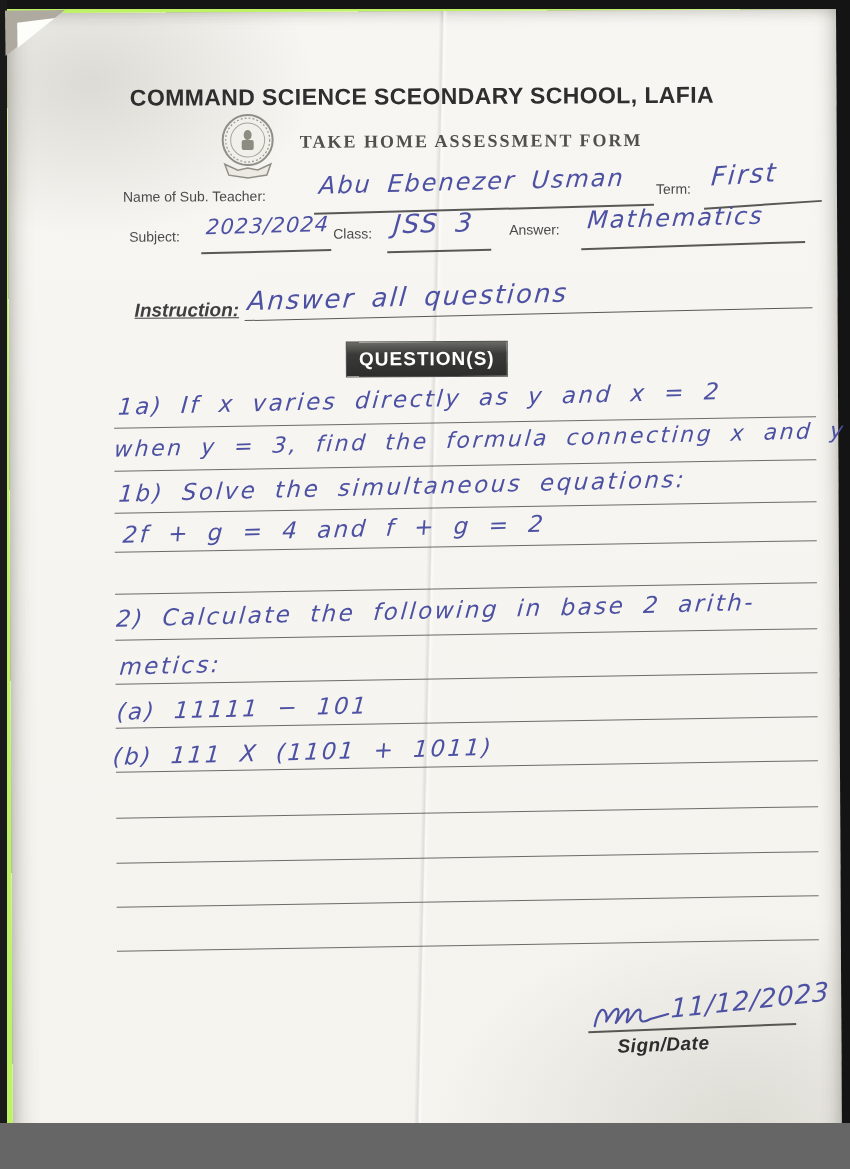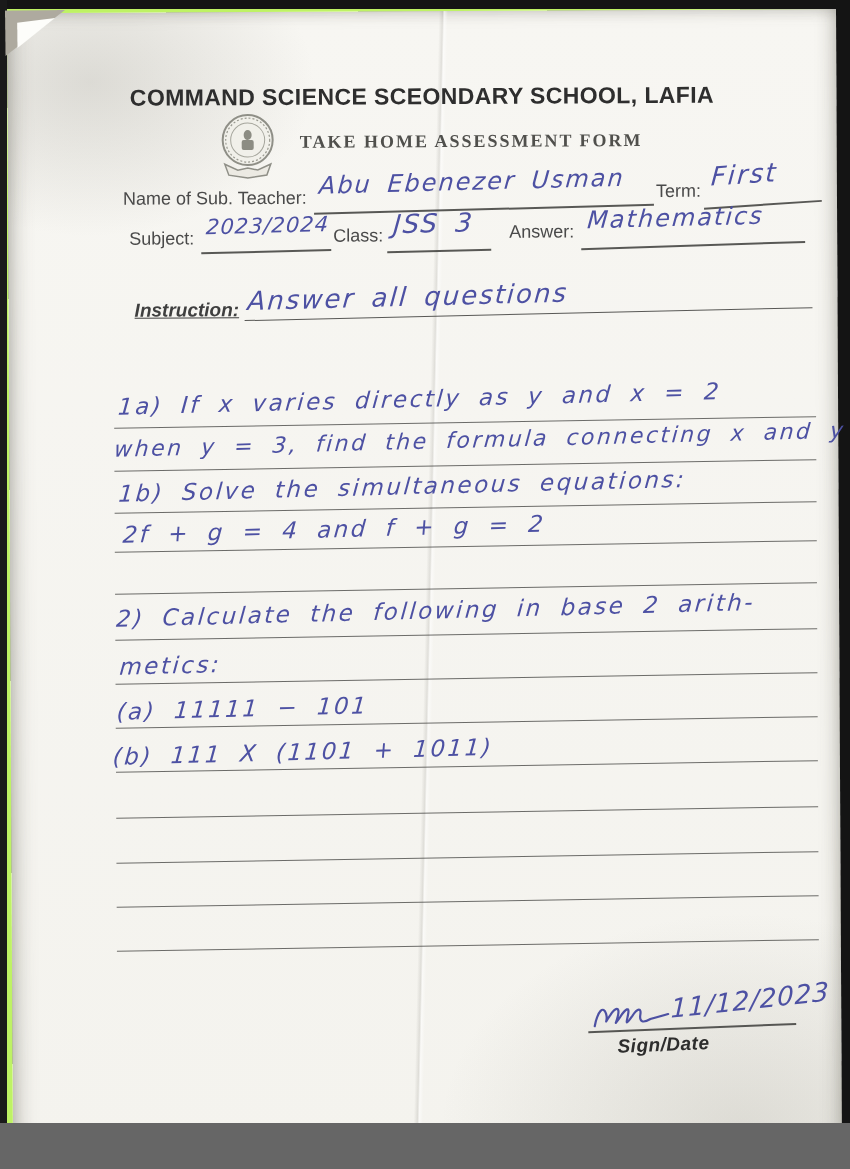--- a/index.html
+++ b/index.html
@@ -30,21 +30,21 @@
              clip-path:polygon(0 15%,100% 0,0 100%);box-shadow:2px 2px 3px rgba(0,0,0,.25);}
   .bottom-edge{position:absolute;left:72px;top:1146px;width:762px;height:7px;background:#454238;
              transform:rotate(-0.5deg);opacity:.85;}
   .bottom-corner{position:absolute;left:735px;top:1138px;width:100px;height:15px;background:#32302a;
              transform:rotate(-2.5deg);}
   
   .school-name{position:absolute;left:0;top:72px;width:100%;text-align:center;
                font-weight:bold;font-size:23px;letter-spacing:.4px;color:#2e2e2e;}
   .form-title{position:absolute;left:292px;top:120px;font-family:"Liberation Serif",serif;
               font-weight:bold;font-size:18px;letter-spacing:2px;color:#42423f;opacity:.92;}
-  .plabel{position:absolute;font-size:18px;color:#4a4a4a;white-space:nowrap;}
+  .plabel{position:absolute;font-size:14px;color:#4a4a4a;white-space:nowrap;}
   .instr-label{position:absolute;left:126px;top:287px;font-size:19px;font-weight:bold;font-style:italic;
                text-decoration:underline;color:#3f3f3f;}
   .qbox{position:absolute;left:338px;top:331px;width:160px;height:34px;
         background:linear-gradient(180deg,#6a6a66 0%,#3a3a38 35%,#2d2d2b 100%);
         display:flex;align-items:center;justify-content:center;box-shadow:0 0 0 1px #555;}
   .qbox span{color:#fff;font-weight:bold;font-size:19px;letter-spacing:1px;}
   .signdate{position:absolute;left:605px;top:1024px;font-size:19px;font-weight:bold;font-style:italic;
             color:#2d2d2d;letter-spacing:.5px;transform:rotate(-2deg);white-space:nowrap;}
   
   .hw{position:absolute;font-family:"DejaVu Sans",sans-serif;font-style:italic;color:#4d51a3;
@@ -98,20 +98,23 @@
     <div class="hw big" style="left:384px;top:198px;">JSS 3</div>
     <div class="uline" style="left:379px;top:240px;width:104px;"></div>
     <div class="plabel" style="left:501px;top:211px;">Answer:</div>
     <div class="hw" style="left:578px;top:196px;">Mathematics</div>
     <div class="uline" style="left:573px;top:238px;width:224px;transform:rotate(-1.6deg);"></div>
 
     <div class="instr-label">Instruction:</div>
     <div class="hw big" style="left:238px;top:274px;">Answer all questions</div>
     <div class="uline" style="left:236px;top:308px;width:568px;border-top-width:1.5px;transform:rotate(-1deg);"></div>
 
+    <div class="qbox">
+      <span>QUESTION(S)</span>
+    </div>
 
     <div class="hw qline" style="left:108px;top:381px;">1a) If x varies directly as y and x = 2</div>
     <div class="hw qline" style="left:104px;top:424px;font-size:22px;">when y = 3, find the formula connecting x and y</div>
     <div class="hw qline" style="left:108px;top:468px;">1b) Solve the simultaneous equations:</div>
     <div class="hw qline" style="left:112px;top:509px;">2f + g = 4 and f + g = 2</div>
     <div class="hw qline" style="left:105px;top:593px;">2) Calculate the following in base 2 arith-</div>
     <div class="hw qline" style="left:108px;top:641px;">metics:</div>
     <div class="hw qline" style="left:105px;top:686px;">(a) 11111 − 101</div>
     <div class="hw qline" style="left:101px;top:731px;">(b) 111 X (1101 + 1011)</div>
 

